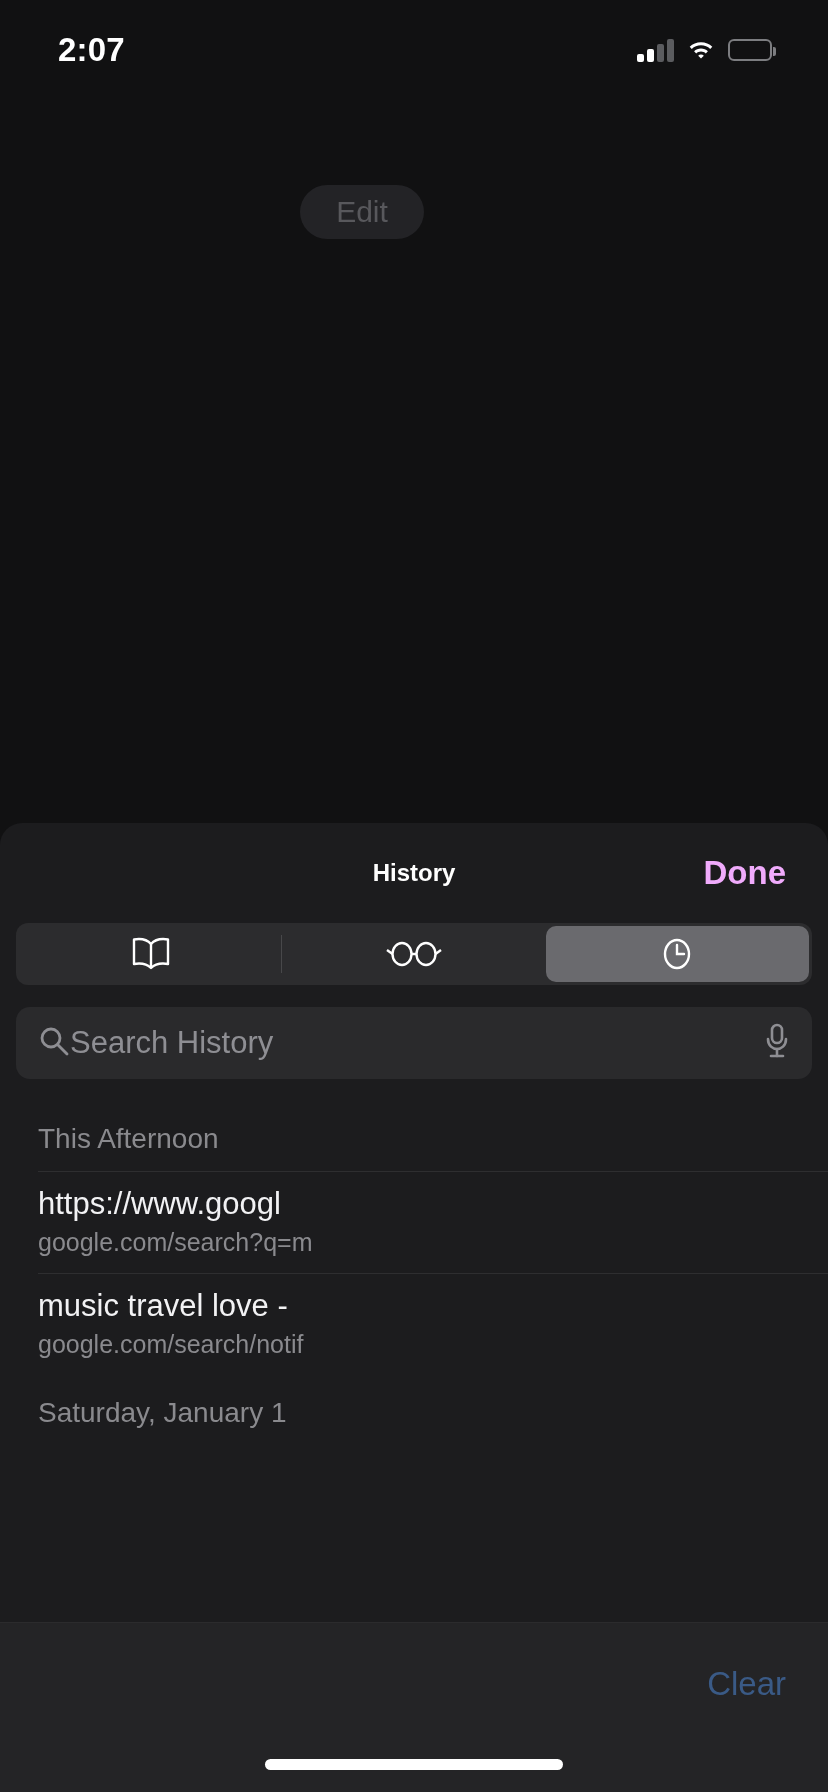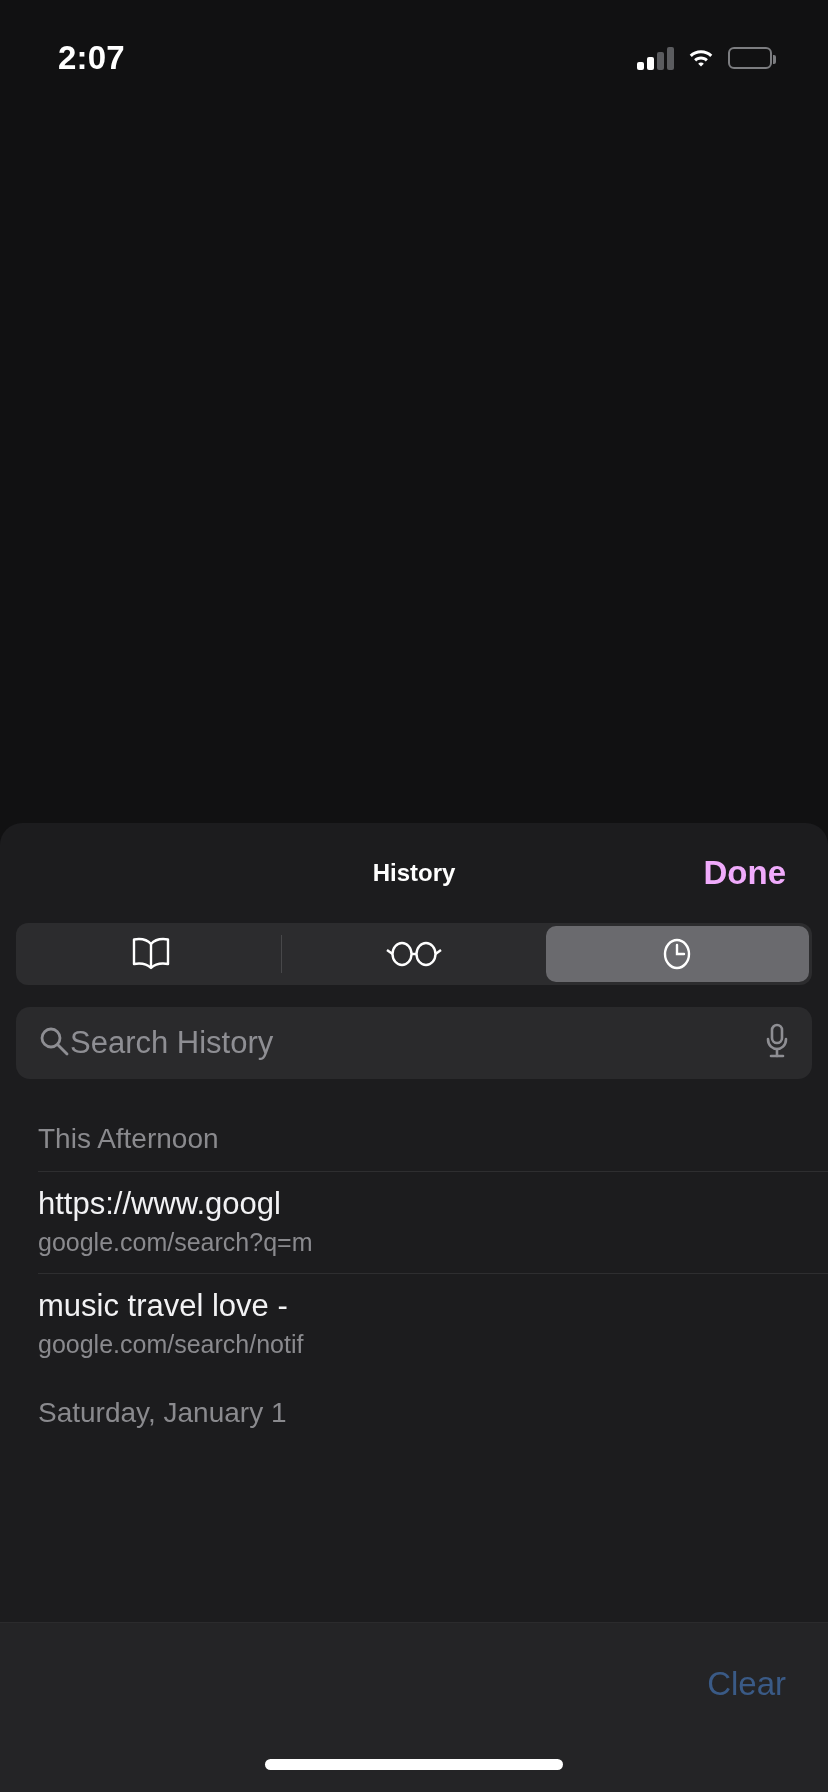--- a/index.html
+++ b/index.html
@@ -11,21 +11,21 @@
   }
   #screen {
     position:relative;
     width:828px; height:1792px;
     background:#111112;
     overflow:hidden;
   }
 
   
   #statusbar {
-    position:absolute; top:8px; left:0; width:828px; height:92px;
+    position:absolute; top:0; left:0; width:828px; height:92px;
     display:flex; align-items:center; justify-content:space-between;
     padding:0 56px 0 58px;
     z-index:60;
   }
   #status-time {
     color:#fff; font-size:33px; font-weight:600; letter-spacing:0.2px;
     margin-top:8px;
   }
   #status-right { display:flex; align-items:center; gap:12px; margin-top:8px; }
   .bars { display:flex; align-items:flex-end; gap:3px; height:24px; }
@@ -178,20 +178,23 @@
           <path d="M15 10.6c2.7 0 5.1 1 6.9 2.7l-2.1 2.2c-1.3-1.2-3-1.9-4.8-1.9s-3.5.7-4.8 1.9l-2.1-2.2c1.8-1.7 4.2-2.7 6.9-2.7z" fill="#fff"></path>
           <path d="M15 16.6c1.1 0 2.1.4 2.8 1.1L15 20.5l-2.8-2.8c.7-.7 1.7-1.1 2.8-1.1z" fill="#fff"></path>
         </svg>
       </span>
       <span class="battery">
         <span class="lvl"></span>
       </span>
     </div>
   </div>
 
+  <div id="edit-button">
+    <span>Edit</span>
+  </div>
 
   <div id="sheet">
 
     <div id="sheet-header">
       <div id="sheet-title">History</div>
       <div id="done-button">
         <span>Done</span>
       </div>
     </div>
 

